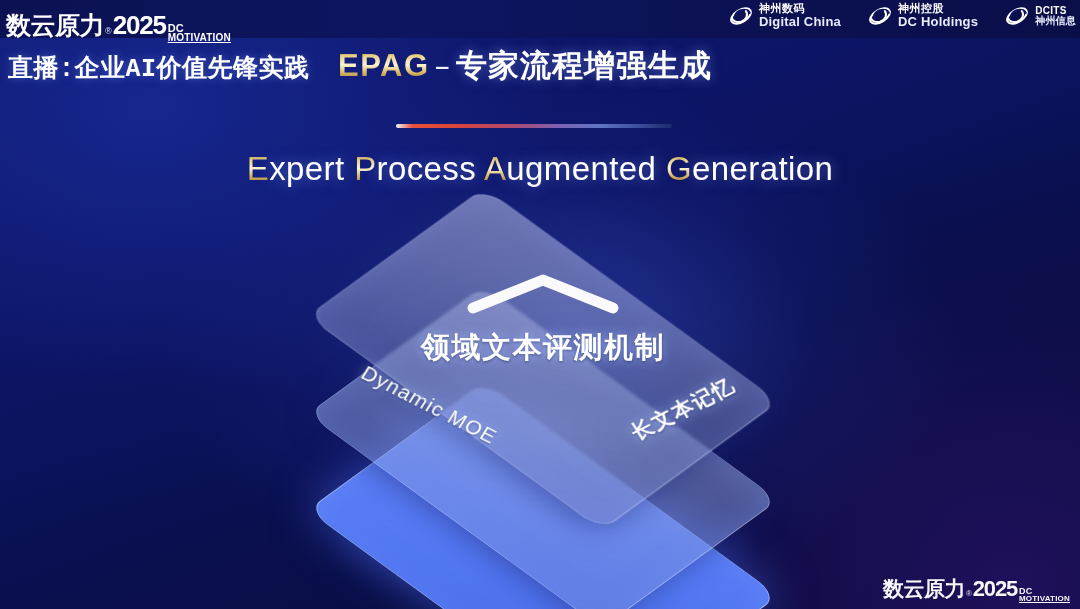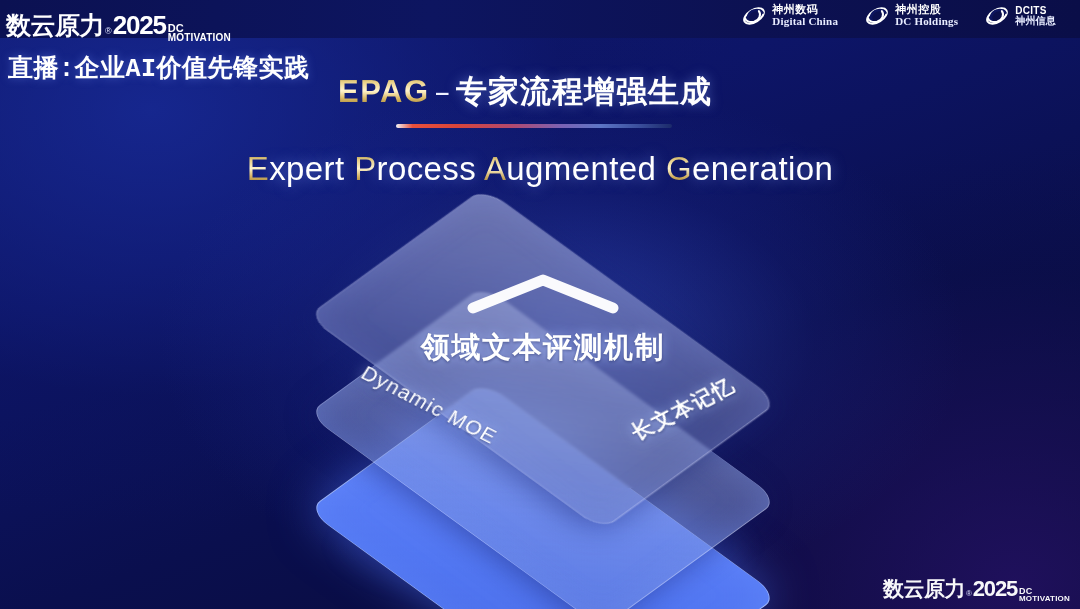--- a/index.html
+++ b/index.html
@@ -40,49 +40,49 @@
   .brand-reg { font-size:9px; vertical-align:super; color:#dfe4ff; margin:0 1px 0 1px; }
   .brand-year {
     font-size:26px; font-weight:bold; color:#fff; letter-spacing:-1.2px;
     font-family:Liberation Sans, sans-serif; line-height:1;
   }
   .brand-dc {
     display:inline-block; margin-left:2px; line-height:0.95;
     transform:translateY(-2px);
   }
   .brand-dc .dc  { font-size:11px; font-weight:bold; color:#fff; letter-spacing:0.2px; display:block; }
-  .brand-dc .mot { font-size:10px; font-weight:bold; color:#fff; letter-spacing:0.2px; display:block; }
+  .brand-dc .mot { font-size:10px; font-weight:bold; color:#fff; letter-spacing:0.2px; display:block;text-decoration:underline; }
 
   
   .partners {
-    position:absolute; right:24px; top:3px;
+    position:absolute; right:4px; top:3px;
     display:flex; align-items:center; gap:26px;
   }
   .partner { display:flex; align-items:center; gap:5px; }
   .swirl { width:26px; height:26px; flex:0 0 26px; }
   .partner-txt { line-height:1.05; }
   .partner-cn  { font-size:11px; font-weight:bold; color:#fff; display:block;
                  font-family:"DejaVu Sans","Liberation Sans",sans-serif; letter-spacing:0.5px;}
-  .partner-en  { font-size:11px; font-weight:bold; color:#e8ecff; display:block; letter-spacing:0.2px;font-family:Liberation Serif, serif; }
+  .partner-en  { font-size:13px; font-weight:bold; color:#e8ecff; display:block; letter-spacing:0.2px; }
   .partner-cn.big { font-size:10px; letter-spacing:0.3px; font-family:"Liberation Sans",sans-serif; }
   .partner-en.big { font-size:10px; font-family:"DejaVu Sans",sans-serif;text-align:center; }
 
   
   .live-title {
     position:absolute; left:8px; top:51px;
     font-size:25px; font-weight:bold; color:#ffffff;
     font-family:Liberation Mono, monospace;
     letter-spacing:0.5px;
     text-shadow:0 0 10px rgba(120,150,255,0.45);
     white-space:nowrap;
   }
 
   
   .main-title {
-    position:absolute; left:338px; top:71px;
+    position:absolute; left:338px; top:45px;
     font-size:31px; font-weight:bold; white-space:nowrap;
     font-family:"DejaVu Sans","Liberation Sans",sans-serif;
     letter-spacing:1px;
   }
   .main-title .epag {
     background:linear-gradient(180deg,#6e5a1c 0%,#e8cf85 22%,#fff4cd 48%,#d9b863 70%,#8a6f28 100%);
     -webkit-background-clip:text; background-clip:text;
     -webkit-text-fill-color:transparent; color:transparent;
     font-family:"Liberation Sans",sans-serif;
     letter-spacing:1.5px;

